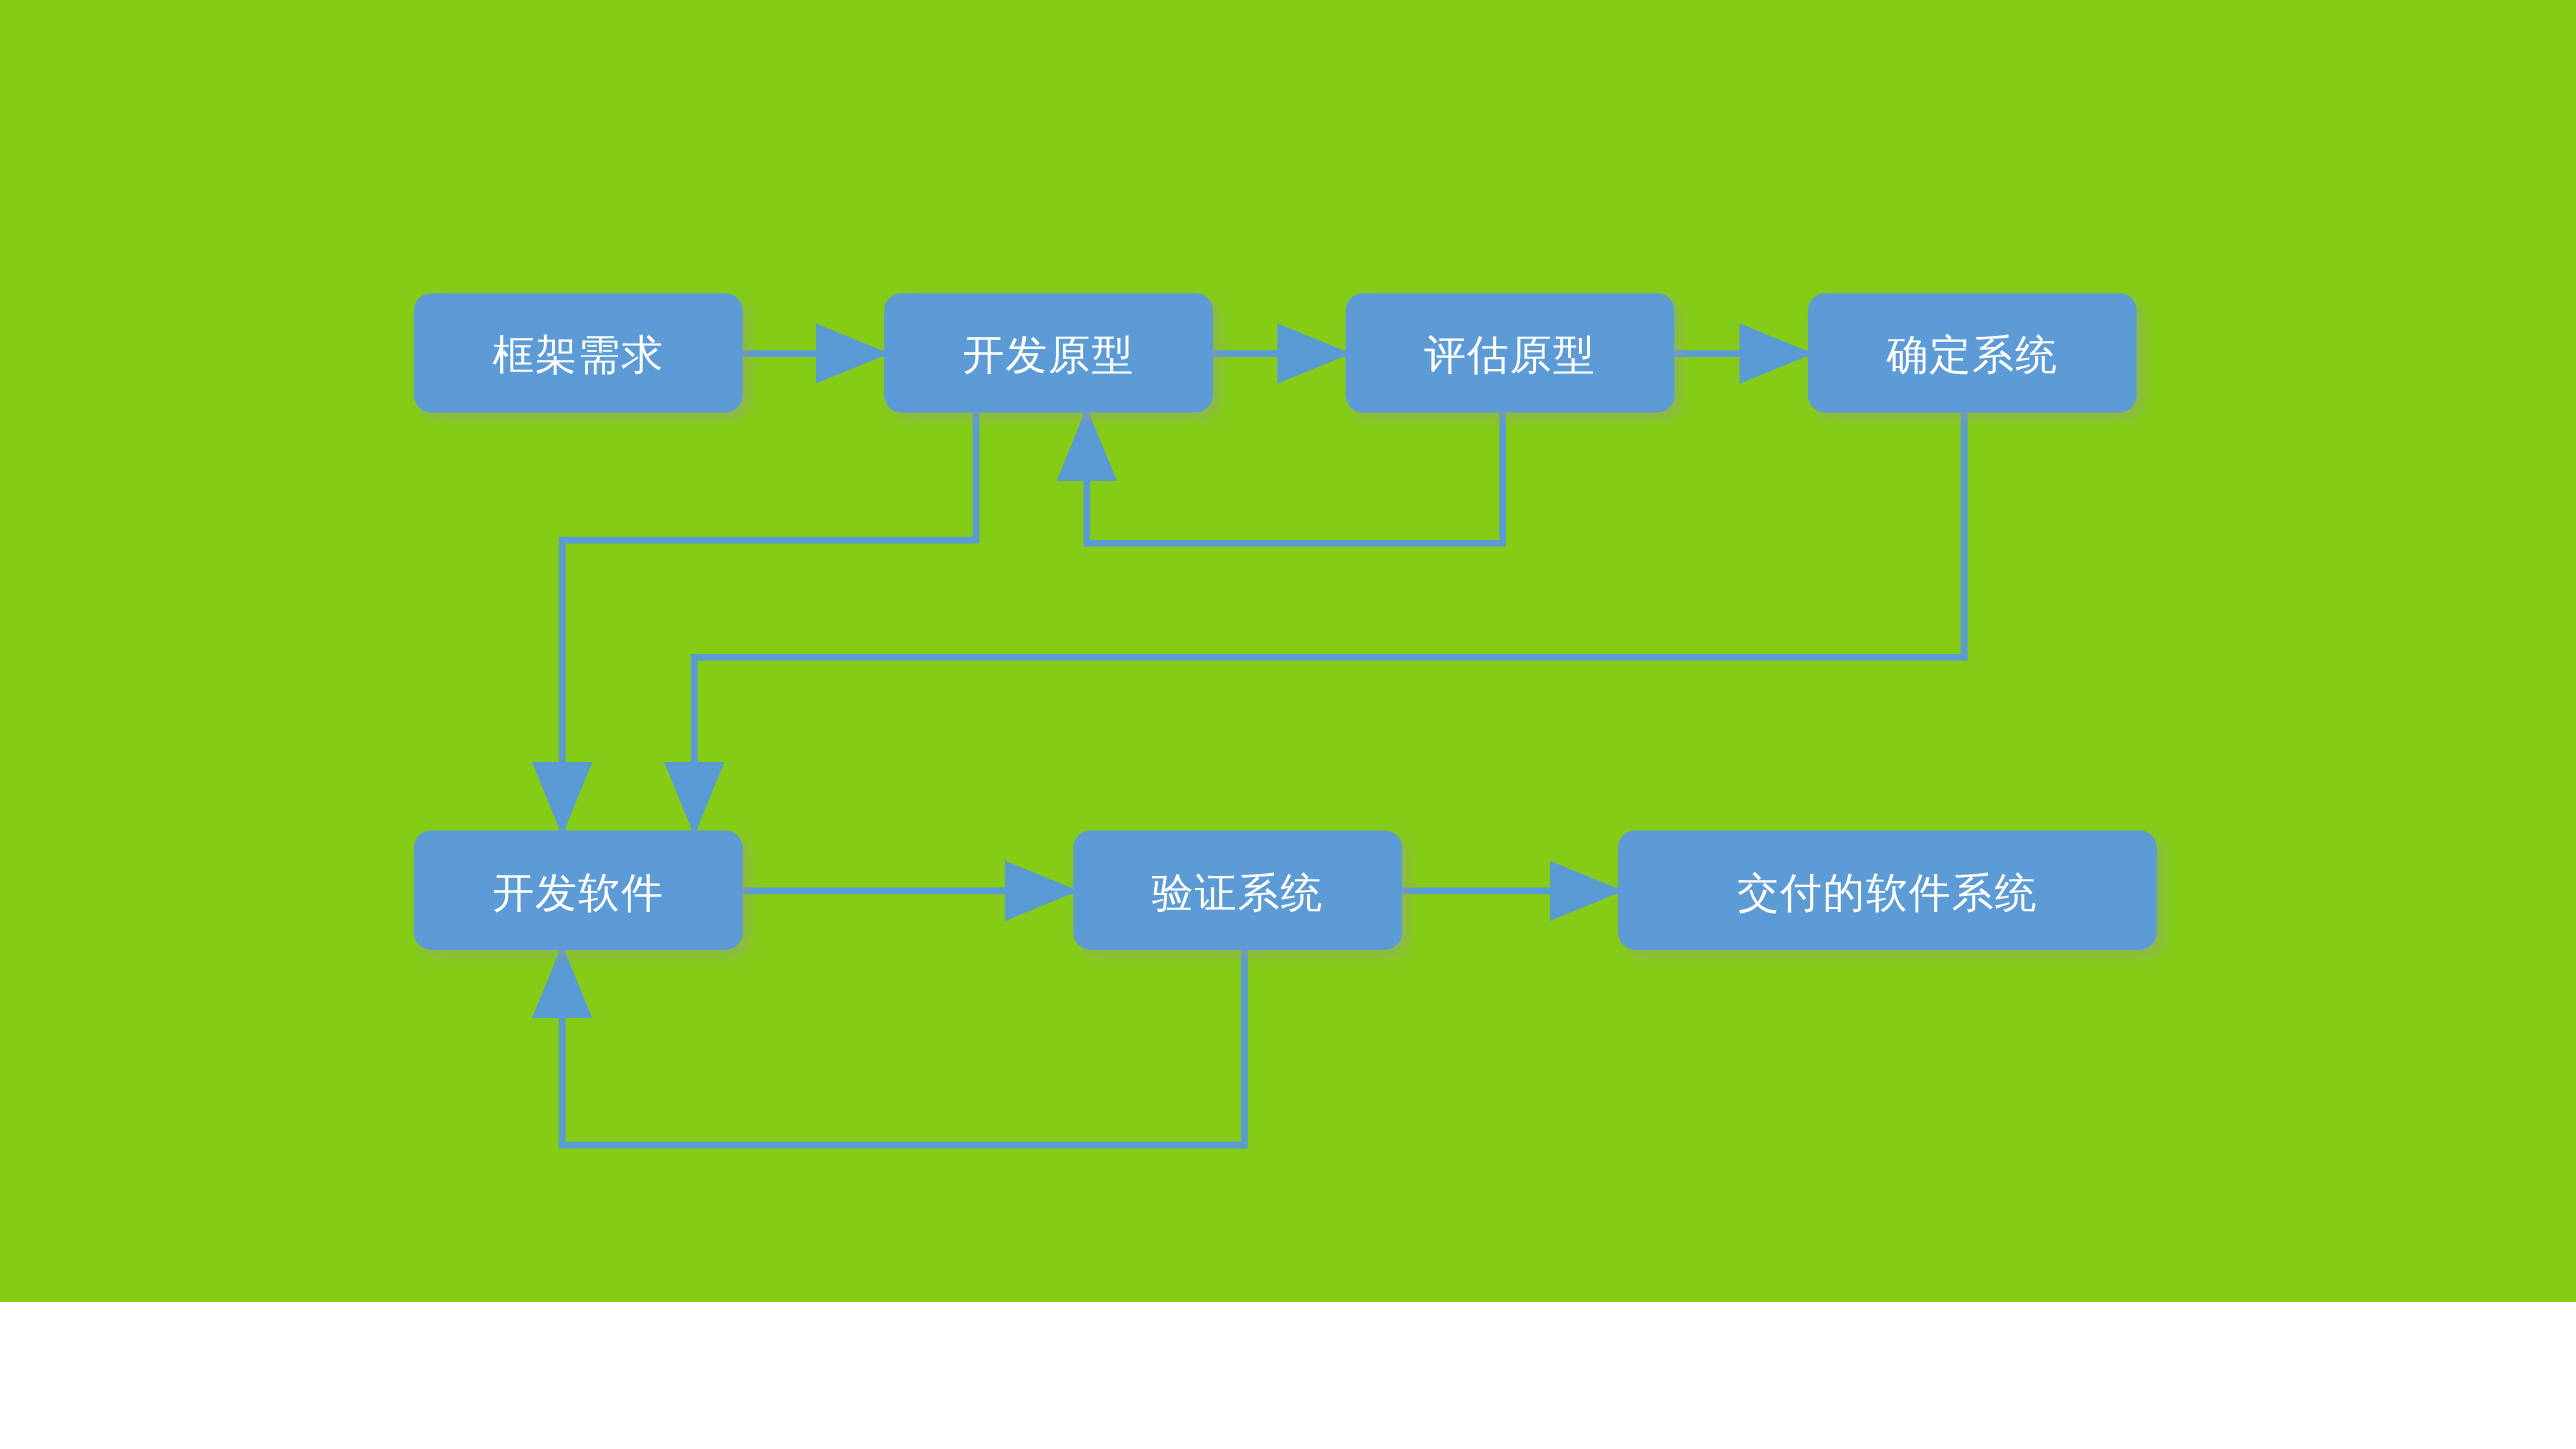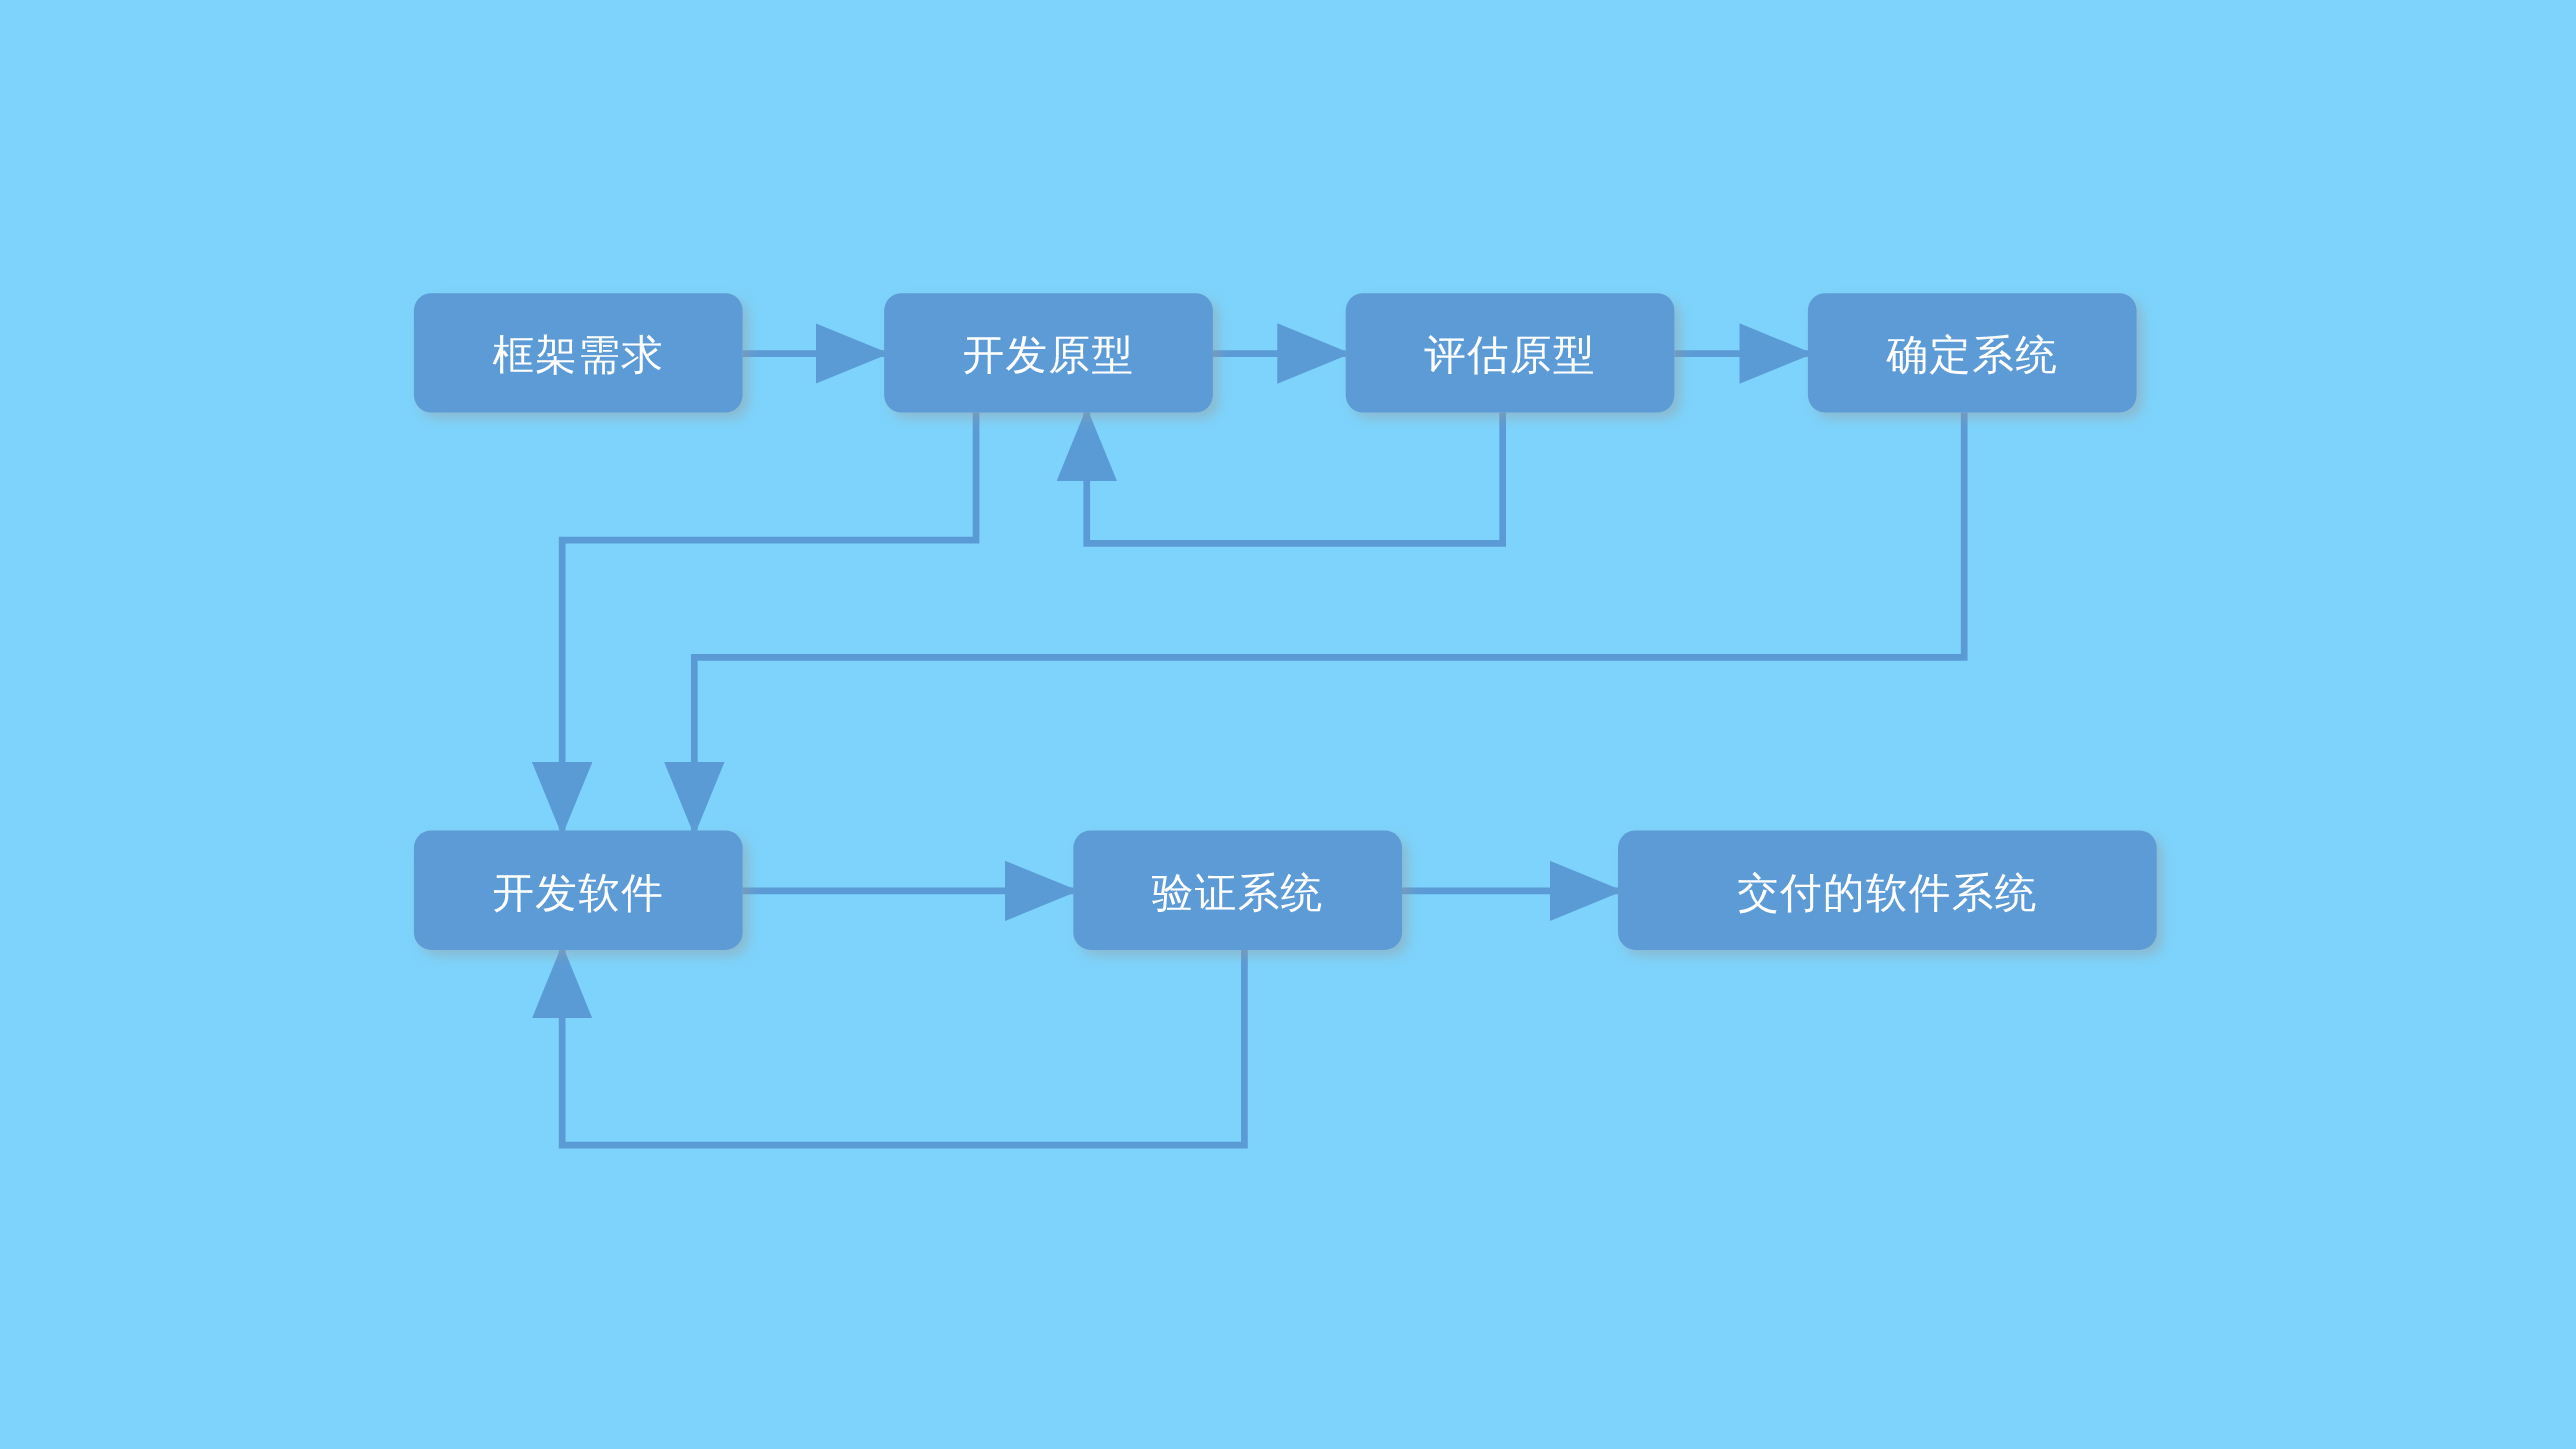--- a/index.html
+++ b/index.html
@@ -9,22 +9,22 @@
   }
   body {
     width: 2576px;
     height: 1449px;
     overflow: hidden;
     font-family: "Liberation Sans", "DejaVu Sans", sans-serif;
   }
   #diagram-canvas {
     position: relative;
     width: 2576px;
-    height: 1449px;
-    background: #7dd3fc;
+    height: 1302px;
+    background: #84cc16;
   }
   #flow-svg {
     position: absolute;
     left: 0;
     top: 0;
     width: 2576px;
     height: 1449px;
   }
   .node-rect {
     filter: url(#nodeShadow);

